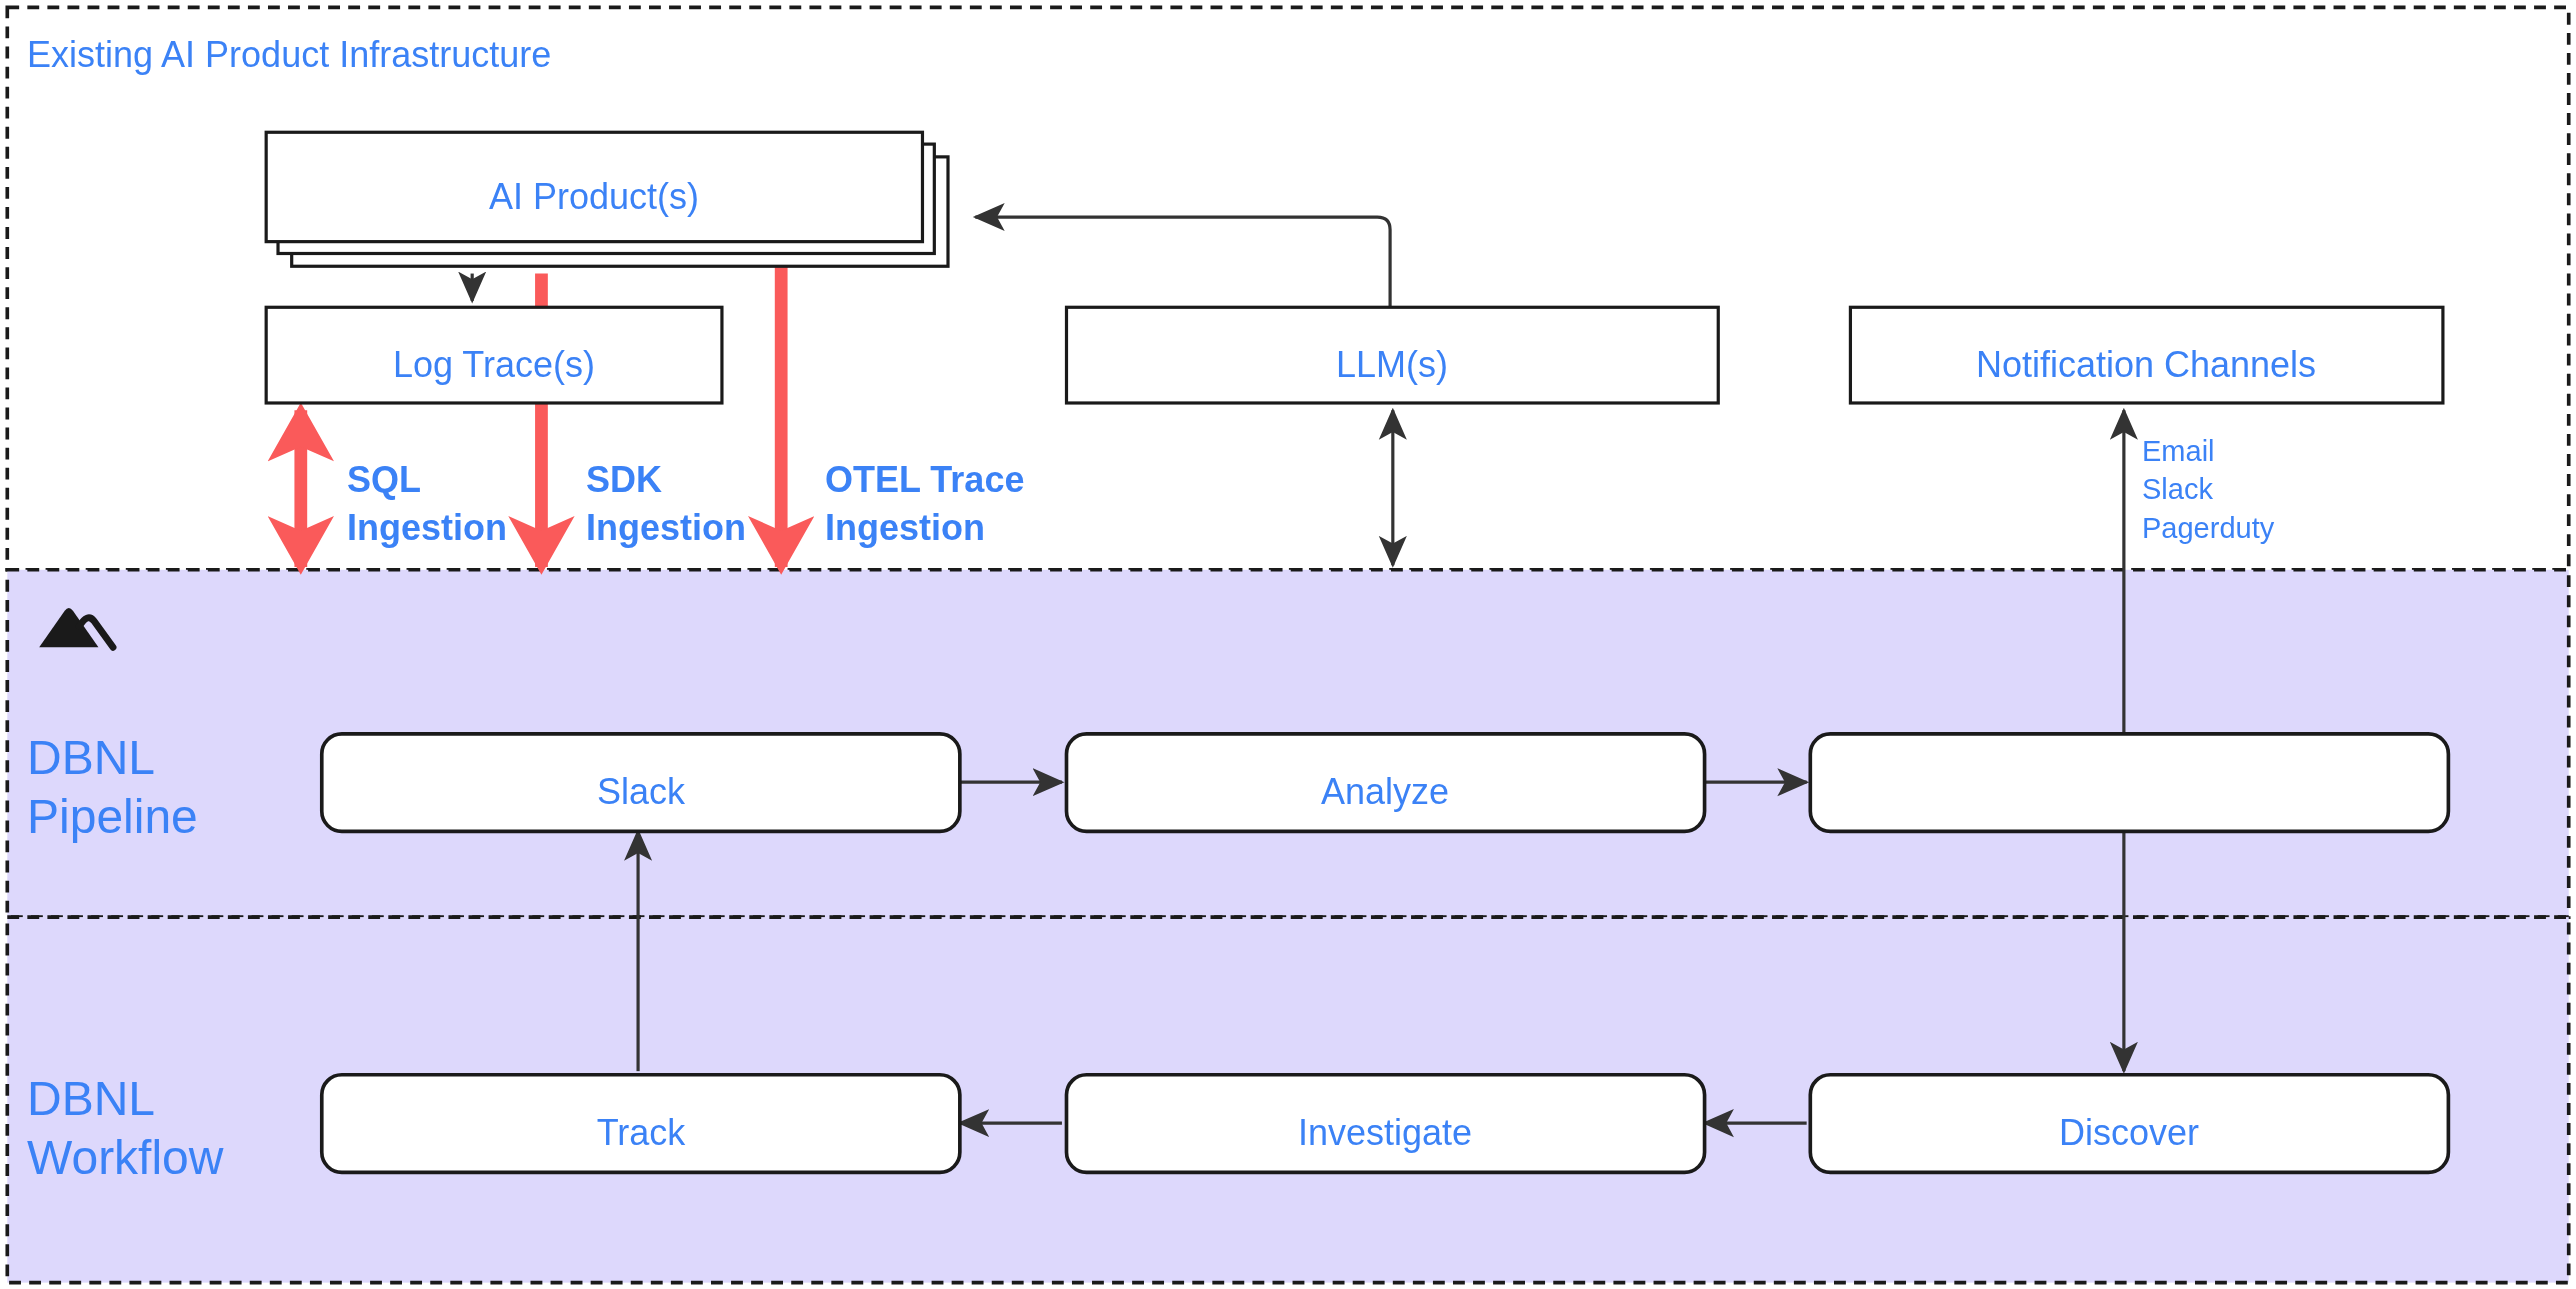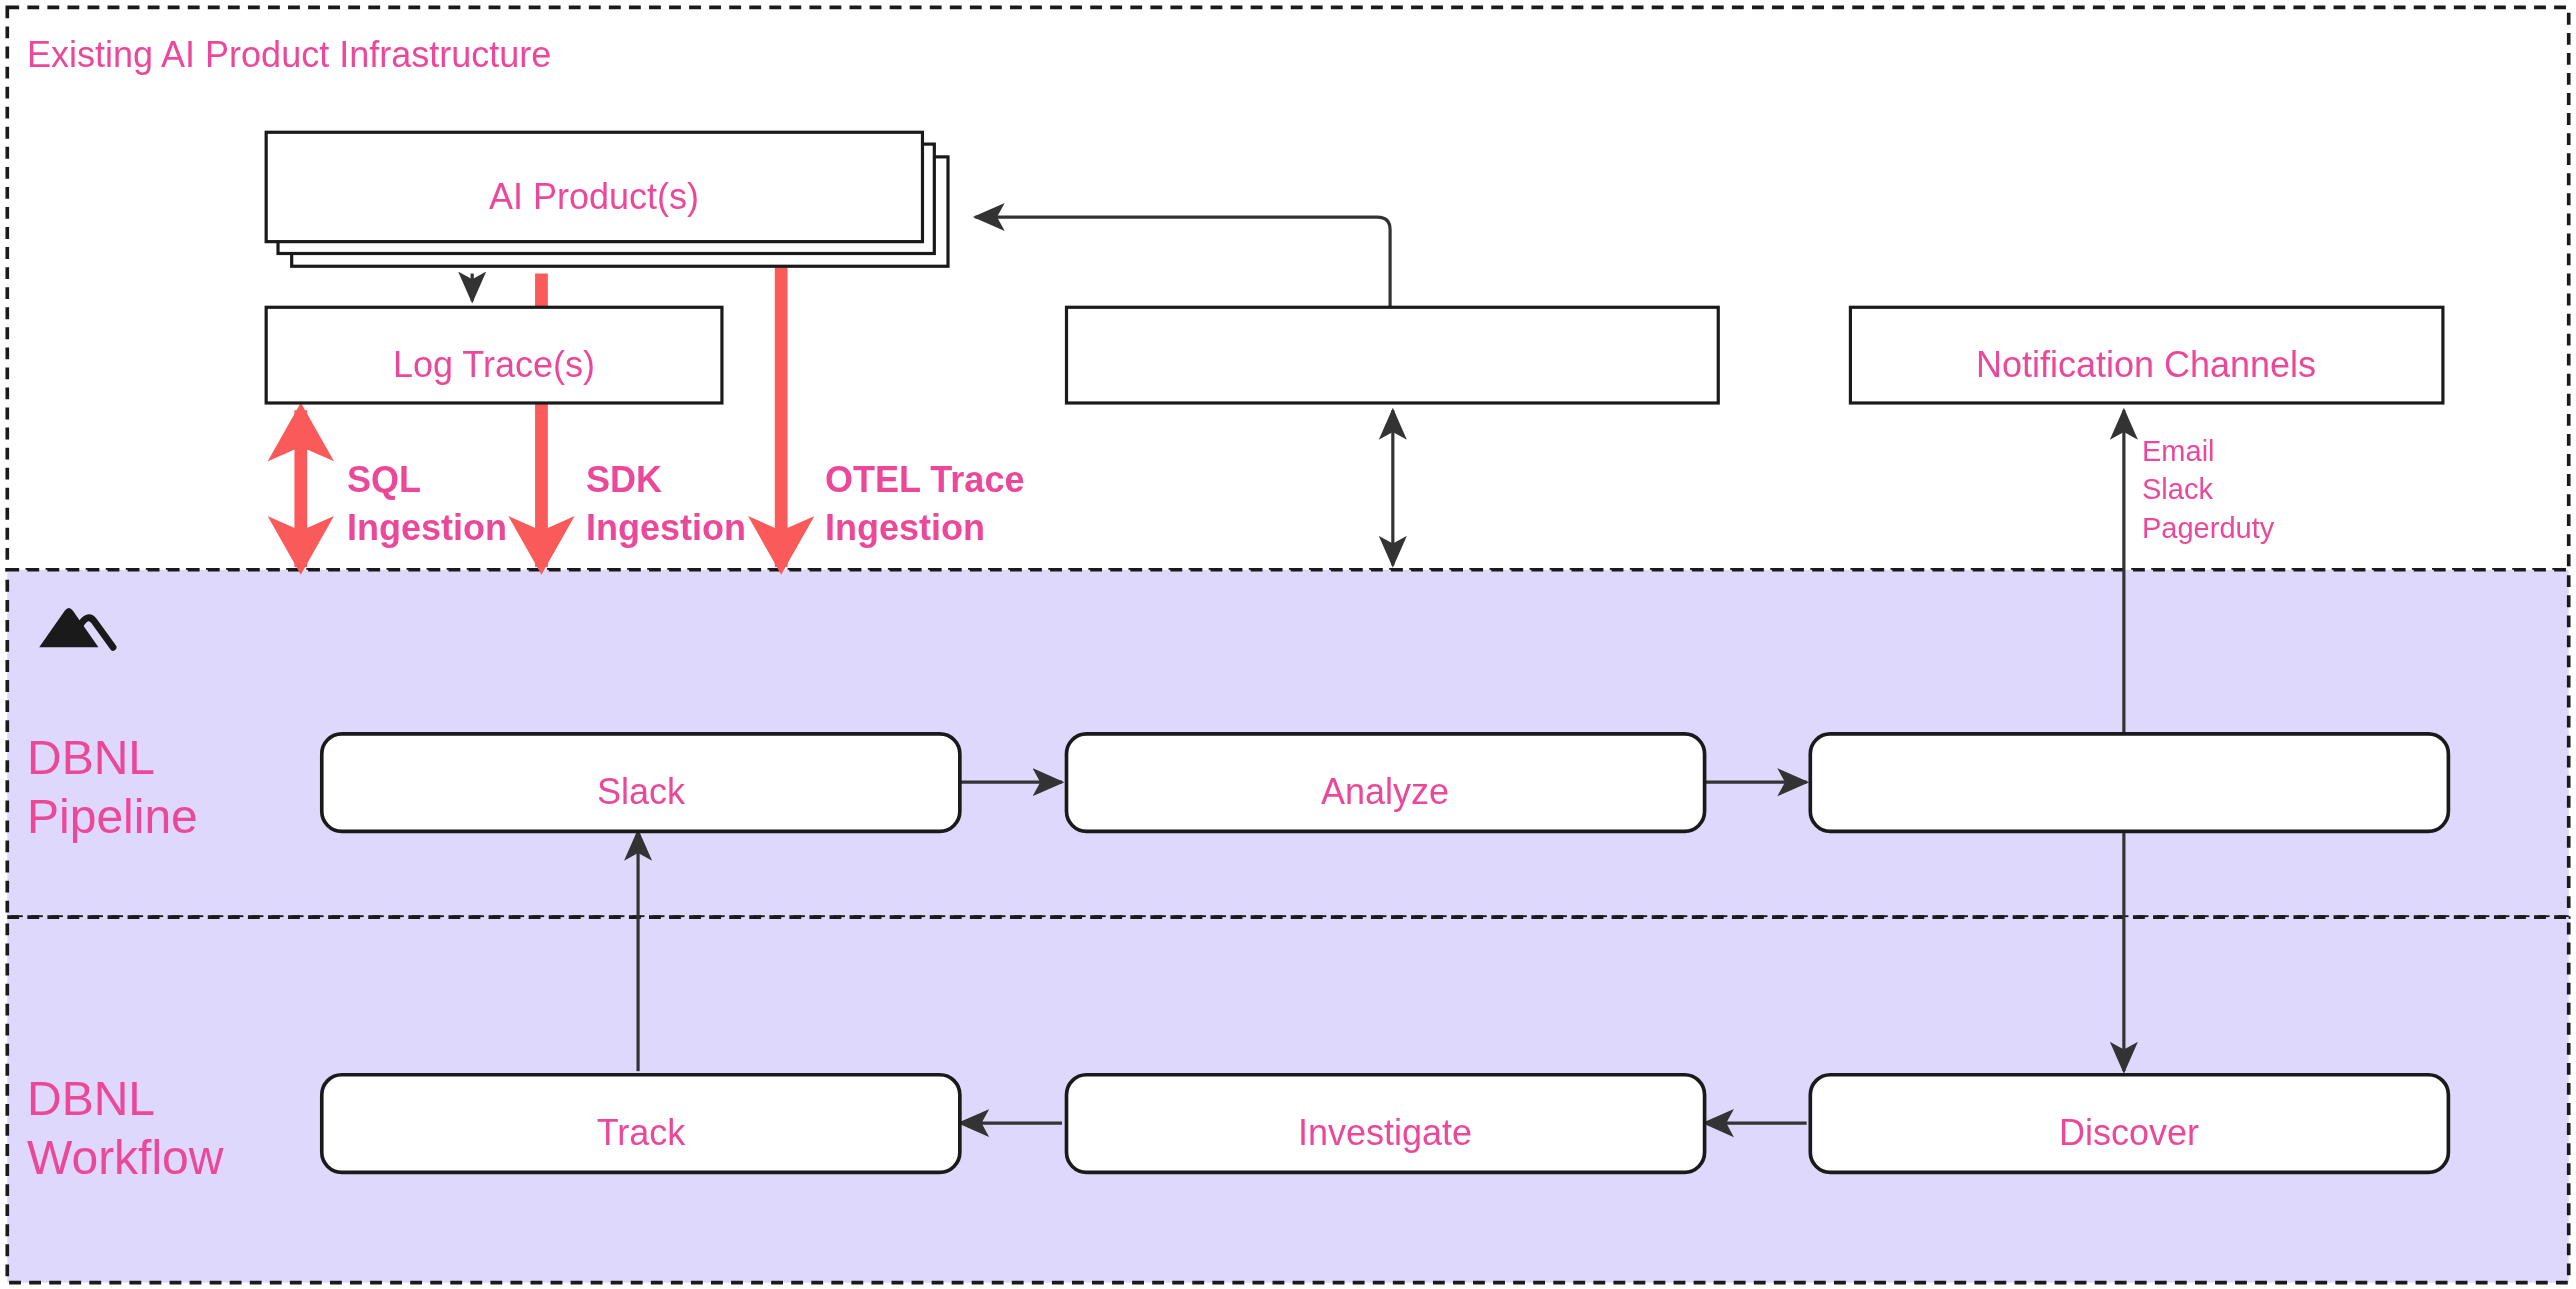--- a/index.html
+++ b/index.html
@@ -1,21 +1,21 @@
 <!DOCTYPE html>
 <html style="font-size:14.6px"><head>
 <meta charset="utf-8">
 <title>DBNL Architecture Diagram</title>
 <style>
   html,body{margin:0;padding:0;background:#ffffff;}
   body{font-family:"Liberation Sans","DejaVu Sans",sans-serif;}
   #stage{position:relative;width:2576px;height:1290px;background:#ffffff;overflow:hidden;}
   #canvas{position:absolute;left:0;top:0;width:2576px;height:1290px;}
 
-  .lbl{position:absolute;color:#ec4899;white-space:pre;line-height:1.22;}
+  .lbl{position:absolute;color:#3b82f6;white-space:pre;line-height:1.22;}
 
   .zone-title{font-size:36px;}
   .zone-side{font-size:48px;line-height:1.22;}
   .node-label{font-size:36px;text-align:center;margin-top:8px;}
   .edge-label{font-size:36px;font-weight:bold;line-height:1.32;margin-left:23px;}
   .chan-label{font-size:29px;line-height:1.32;}
 </style>
 </head>
 <body>
 
@@ -120,20 +120,21 @@
   <div class="lbl zone-side" style="left:27px;top:729px;">DBNL
 Pipeline</div>
 
   <div class="lbl zone-side" style="left:27px;top:1070px;">DBNL
 Workflow</div>
 
   <div class="lbl node-label" style="left:266px;top:167px;width:656px;">AI Product(s)</div>
 
   <div class="lbl node-label" style="left:266px;top:335px;width:456px;">Log Trace(s)</div>
 
+  <div class="lbl node-label" style="left:1066px;top:335px;width:652px;">LLM(s)</div>
 
   <div class="lbl node-label" style="left:1850px;top:335px;width:592px;">Notification Channels</div>
 
   <div class="lbl node-label" style="left:322px;top:762px;width:638px;">Slack</div>
 
   <div class="lbl node-label" style="left:1066px;top:762px;width:638px;">Analyze</div>
 
 
   <div class="lbl node-label" style="left:322px;top:1103px;width:638px;">Track</div>
 

